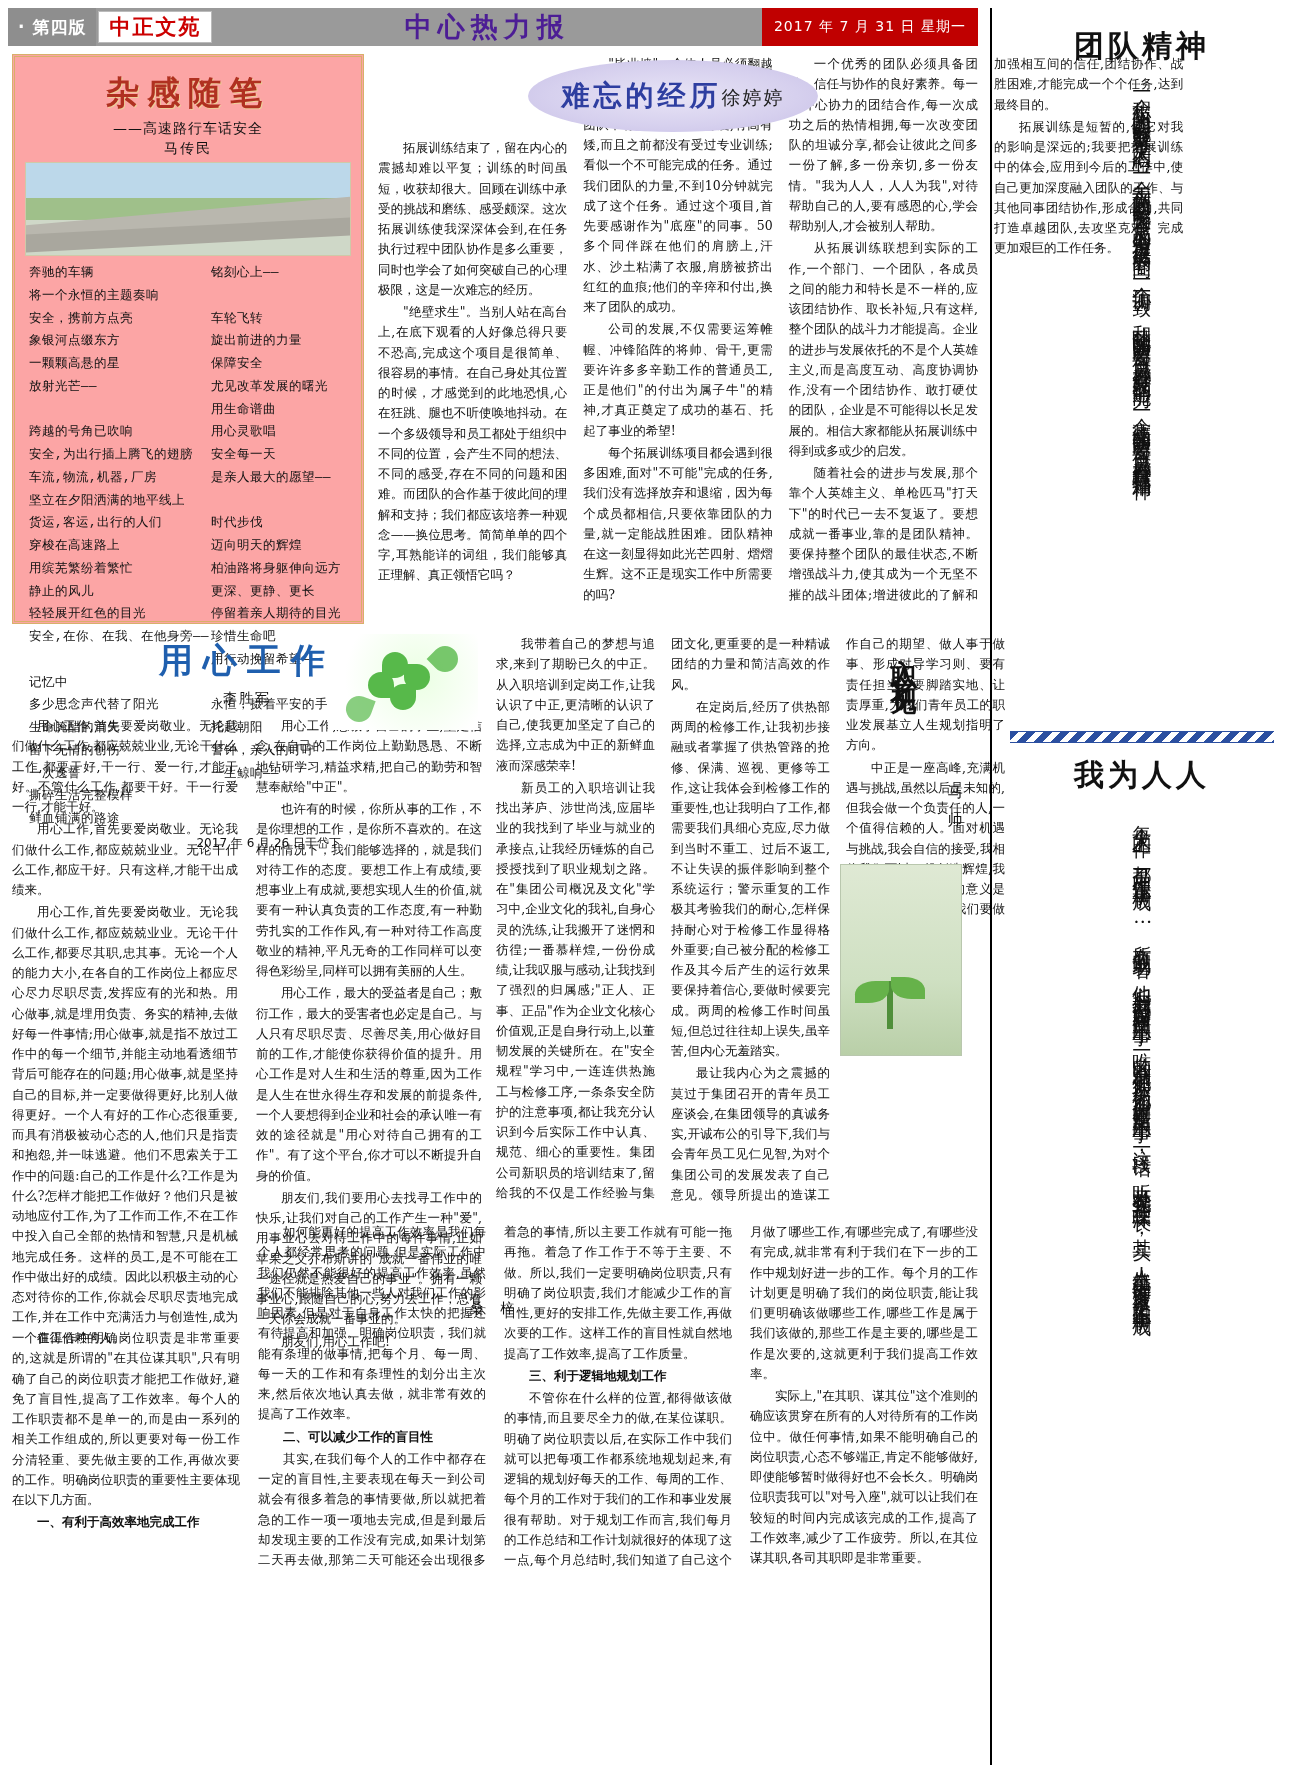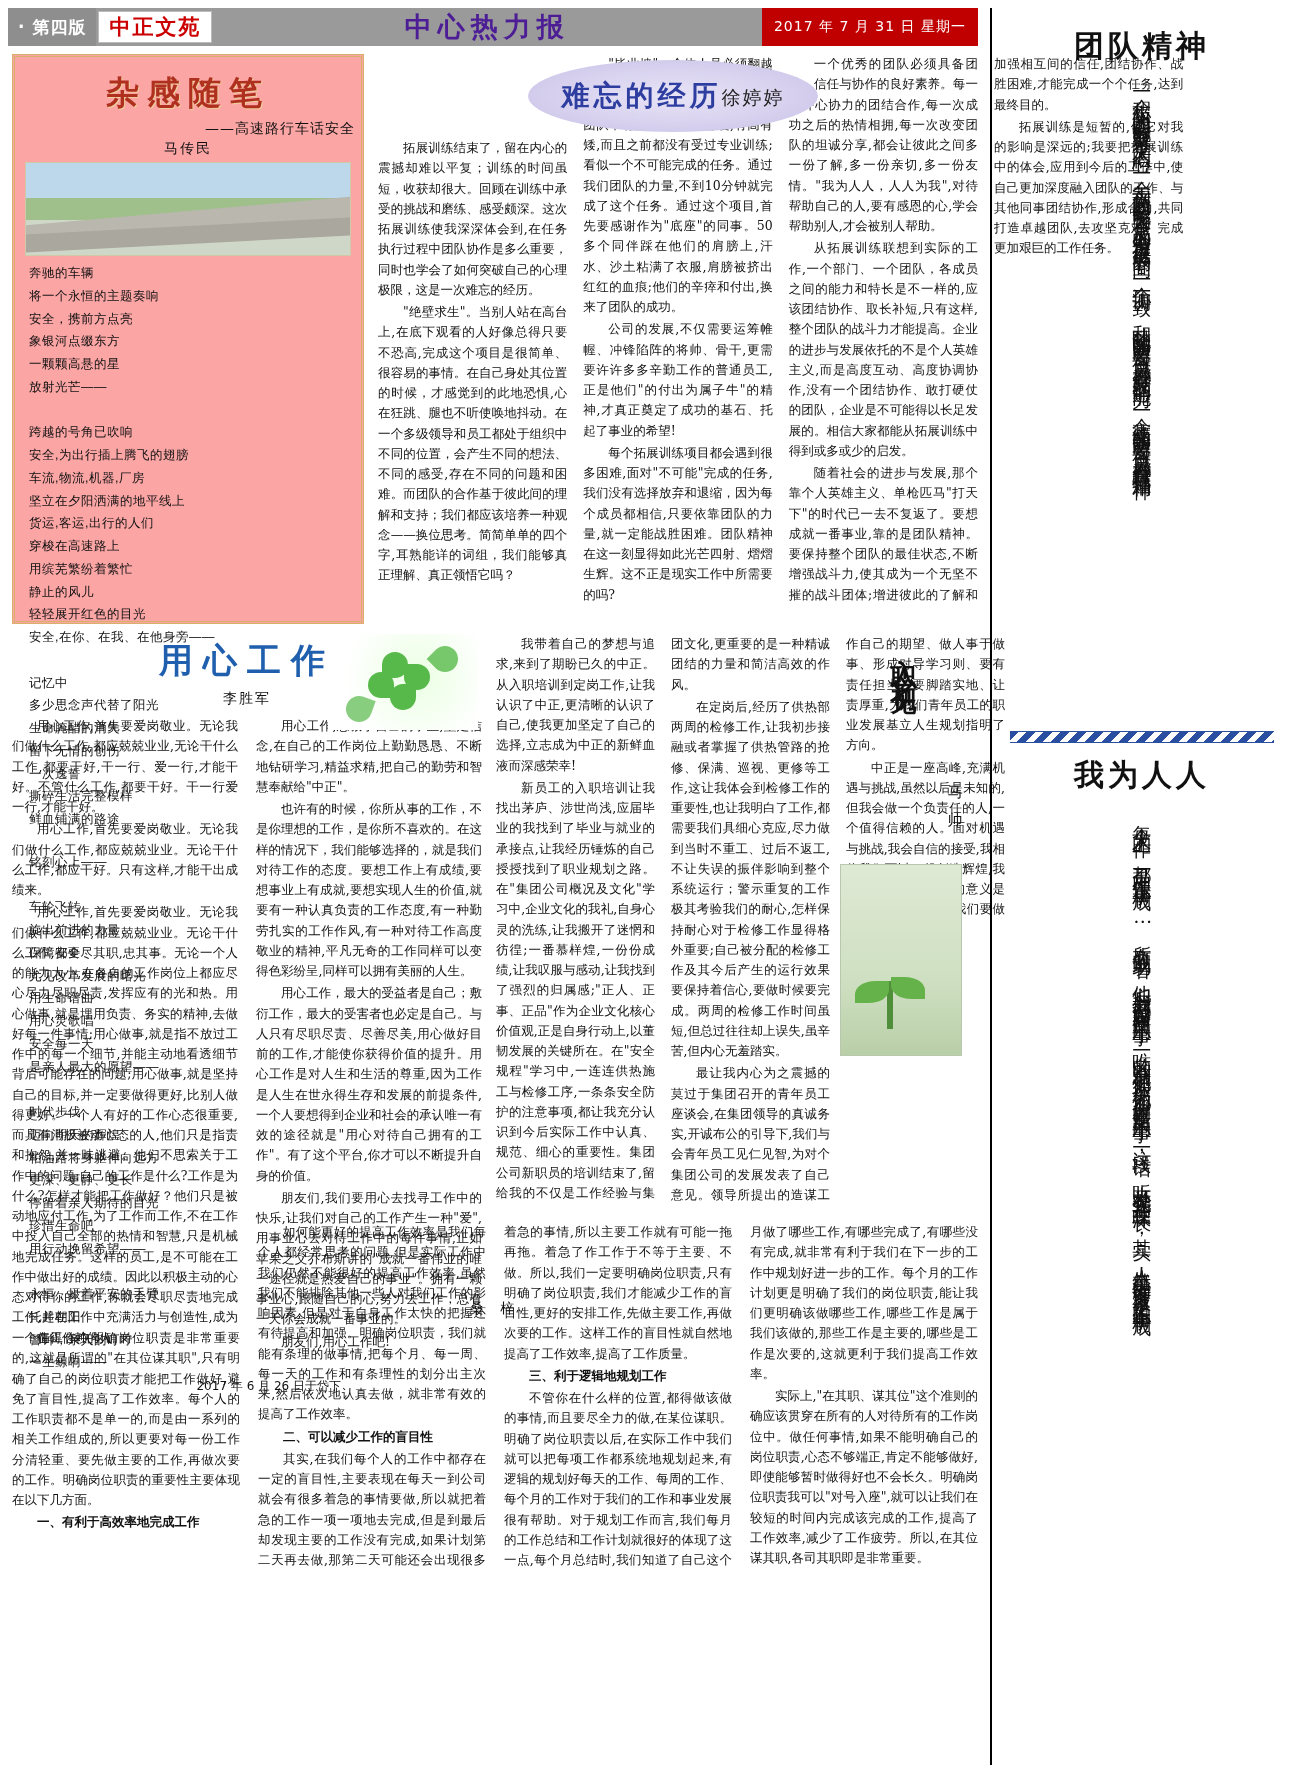--- a/index.html
+++ b/index.html
@@ -76,37 +76,37 @@
   
   .art1{
     position:absolute;left:12px;top:54px;width:352px;height:570px;
     border:3px double #d8b06a;background:#fca5a5;box-sizing:border-box;padding:6px;
   }
   .art1-title{
     text-align:center;font-family:"DejaVu Serif","Liberation Serif",serif;
     font-size:33px;font-weight:bold;color:#b03020;letter-spacing:8px;
     text-shadow:1px 1px 0 #eccf9a;margin:8px 0 2px 0;
   }
-  .art1-sub{text-align:right;font-size:14px;margin-top:4px;letter-spacing:1px;}
+  .art1-sub{text-align:center;font-size:14px;margin-top:4px;letter-spacing:1px;}
   .art1-author{text-align:center;font-size:14px;margin:2px 0 4px 0;letter-spacing:2px;}
   .art1-photo{
     height:92px;margin:4px 4px 6px 4px;
     background:linear-gradient(#bcd8ea 0 38%,#9fc08a 38% 62%,#cfd8c8 62% 100%);
     position:relative;overflow:hidden;border:1px solid #cfc9a8;
   }
   .art1-photo .road{
     position:absolute;left:-10%;top:52%;width:120%;height:26px;background:#b9b7ae;
     transform:rotate(-5deg);
   }
   .art1-photo .road2{
     position:absolute;left:-10%;top:68%;width:120%;height:18px;background:#a9a79e;
     transform:rotate(-3deg);
   }
   .poem{
-    display:flex;gap:20px;padding:0 8px;font-family:Liberation Sans, sans-serif;flex-direction:column;
+    display:flex;gap:2px;padding:0 8px;font-family:Liberation Mono, monospace;
   }
   .poem .pc{flex:1;font-size:12.5px;line-height:1.82;letter-spacing:0.5px;}
   .poem .pc div{white-space:nowrap;}
   .art1-date{text-align:right;font-size:12px;padding:4px 14px 0 0;}
 
   
   .art2{position:absolute;left:378px;top:54px;width:600px;height:570px;}
   .art2-head{
     position:absolute;left:150px;top:6px;width:290px;height:72px;
     background:radial-gradient(ellipse at center,#e8e4f6 0%,#d6d0ee 60%,#c7bfe6 100%);

